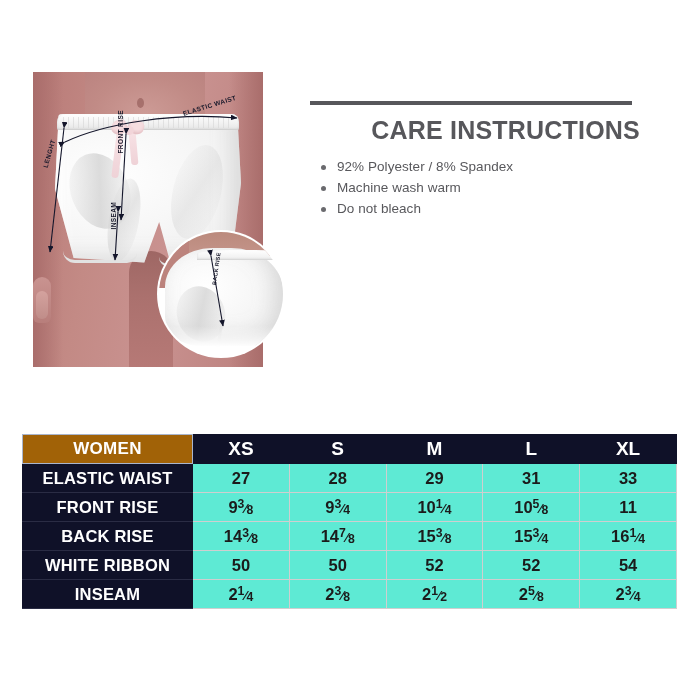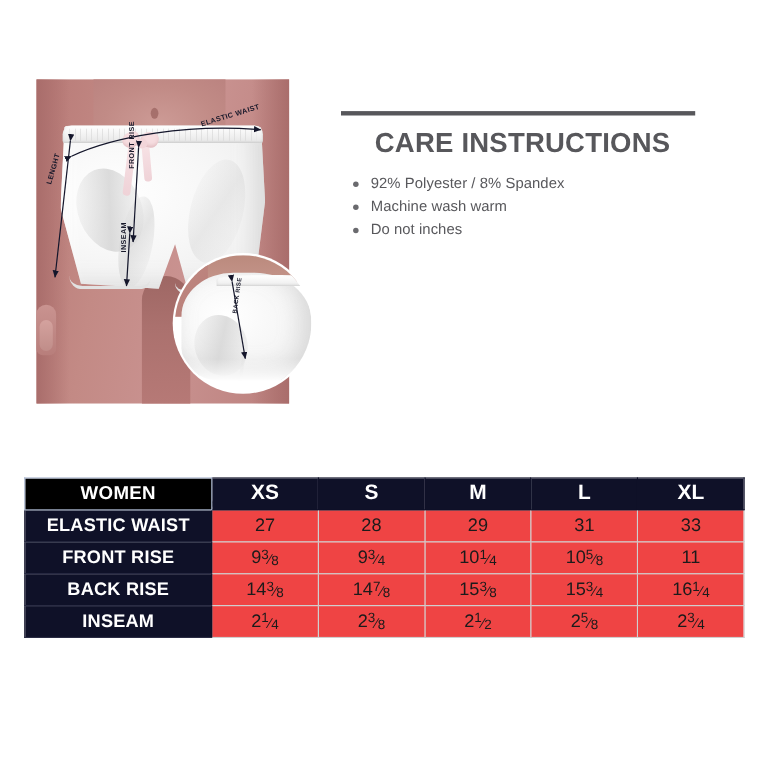--- a/index.html
+++ b/index.html
@@ -291,21 +291,21 @@
     height: 4px;
     background: #57575b;
     width: 322px;
   }
   #care-heading {
     margin-top: 11px;
     font-size: 25px;
     font-weight: 700;
     letter-spacing: .2px;
     color: #57575b;
-    text-align: center;
+    text-align: right;
   }
   #care-list {
     list-style: none;
     margin: 14px 0 0 8px;
     padding: 0;
   }
   #care-list li {
     position: relative;
     padding-left: 19px;
     margin-bottom: 6px;
@@ -332,21 +332,21 @@
   }
   #size-table td, #size-table th {
     height: 28px;
     padding: 0;
     text-align: center;
     vertical-align: middle;
     font-size: 16.5px;
     border: 1px solid #cfcfcf;
   }
   #size-table .rowhead-corner {
-    background: #000000;
+    background: #a16207;
     color: #ffffff;
     font-weight: 700;
     font-size: 17px;
     letter-spacing: .3px;
     border-color: #a9b5cd;
   }
   #size-table .sizehead {
     background: #0f1128;
     color: #ffffff;
     font-weight: 700;
@@ -356,23 +356,23 @@
   #size-table .rowhead {
     background: #0f1128;
     color: #ffffff;
     font-weight: 700;
     font-size: 16.5px;
     letter-spacing: .2px;
     border-color: #0f1128;
     border-bottom: 1px solid #2a2c44;
   }
   #size-table .val {
-    background: #ef4444;
+    background: #5eead4;
     color: #1b1b1b;
-    font-weight: 400;
+    font-weight: 700;
   }
   #size-table col.c-label { width: 170px; }
   #size-table col.c-size  { width: 96.8px; }
   .frac { font-size: .78em; }
   .frac sup { font-size: .95em; vertical-align: .42em; }
   .frac sub { font-size: .95em; vertical-align: -.05em; }
   .frac .slash { font-size: 1em; }
 </style>
 </head>
 <body>
@@ -459,21 +459,21 @@
 
     <div id="footnote">•All measurements are in inches</div>
   </div>
 
   <div id="title-block">
     <div id="title-divider"></div>
     <div id="care-heading">CARE INSTRUCTIONS</div>
     <ul id="care-list">
         <li>92% Polyester / 8% Spandex</li>
         <li>Machine wash warm</li>
-        <li>Do not inches</li>
+        <li>Do not bleach</li>
       </ul>
   </div>
 </div>
 
 <table id="size-table">
   <colgroup>
     <col class="c-label">
       <col class="c-size">
       <col class="c-size">
     <col class="c-size">
@@ -509,20 +509,28 @@
       </tr>
       <tr>
         <th class="rowhead">BACK RISE</th>
         <td class="val">14<span class="frac"><sup>3</sup><span class="slash">⁄</span><sub>8</sub></span></td>
         <td class="val">14<span class="frac"><sup>7</sup><span class="slash">⁄</span><sub>8</sub></span></td>
         <td class="val">15<span class="frac"><sup>3</sup><span class="slash">⁄</span><sub>8</sub></span></td>
         <td class="val">15<span class="frac"><sup>3</sup><span class="slash">⁄</span><sub>4</sub></span></td>
         <td class="val">16<span class="frac"><sup>1</sup><span class="slash">⁄</span><sub>4</sub></span></td>
       </tr>
       <tr>
+        <th class="rowhead">WHITE RIBBON</th>
+        <td class="val">50</td>
+        <td class="val">50</td>
+        <td class="val">52</td>
+        <td class="val">52</td>
+        <td class="val">54</td>
+      </tr>
+      <tr>
         <th class="rowhead">INSEAM</th>
         <td class="val">2<span class="frac"><sup>1</sup><span class="slash">⁄</span><sub>4</sub></span></td>
         <td class="val">2<span class="frac"><sup>3</sup><span class="slash">⁄</span><sub>8</sub></span></td>
         <td class="val">2<span class="frac"><sup>1</sup><span class="slash">⁄</span><sub>2</sub></span></td>
         <td class="val">2<span class="frac"><sup>5</sup><span class="slash">⁄</span><sub>8</sub></span></td>
         <td class="val">2<span class="frac"><sup>3</sup><span class="slash">⁄</span><sub>4</sub></span></td>
       </tr>
     </tbody>
 </table>
 

